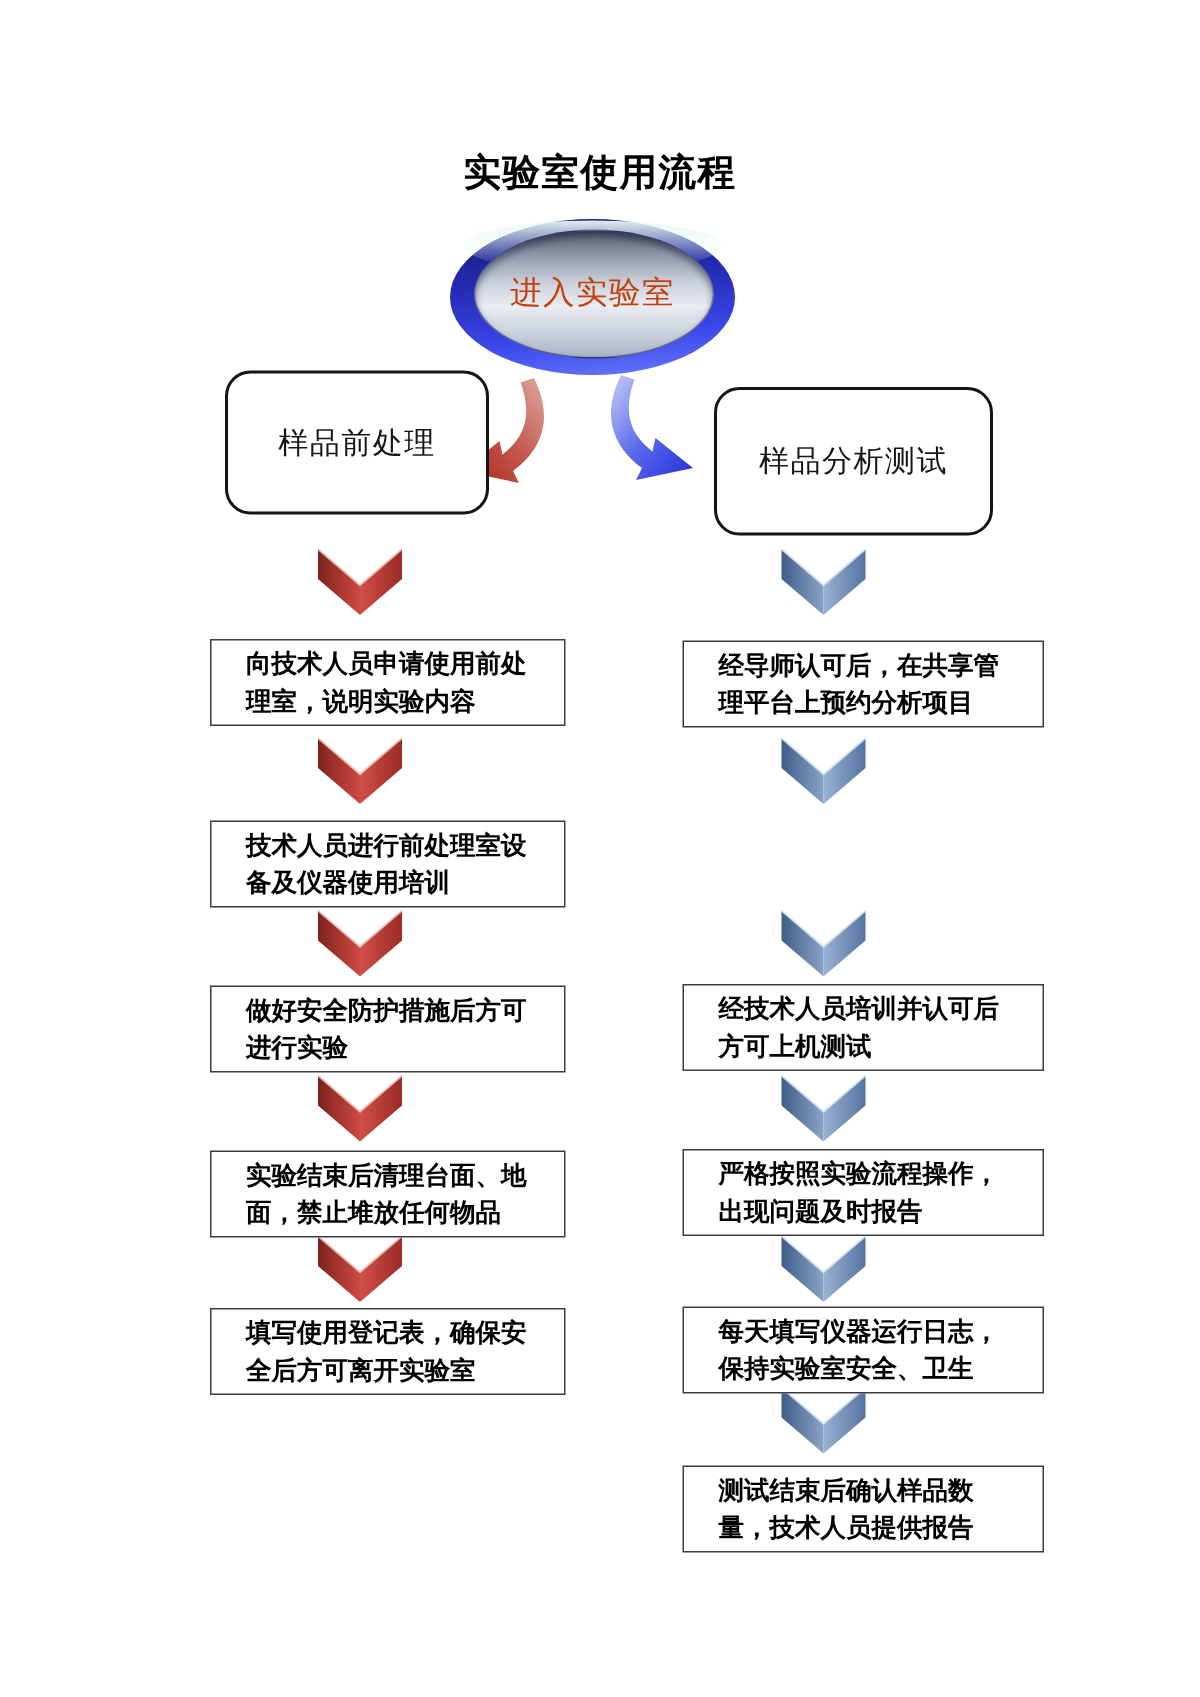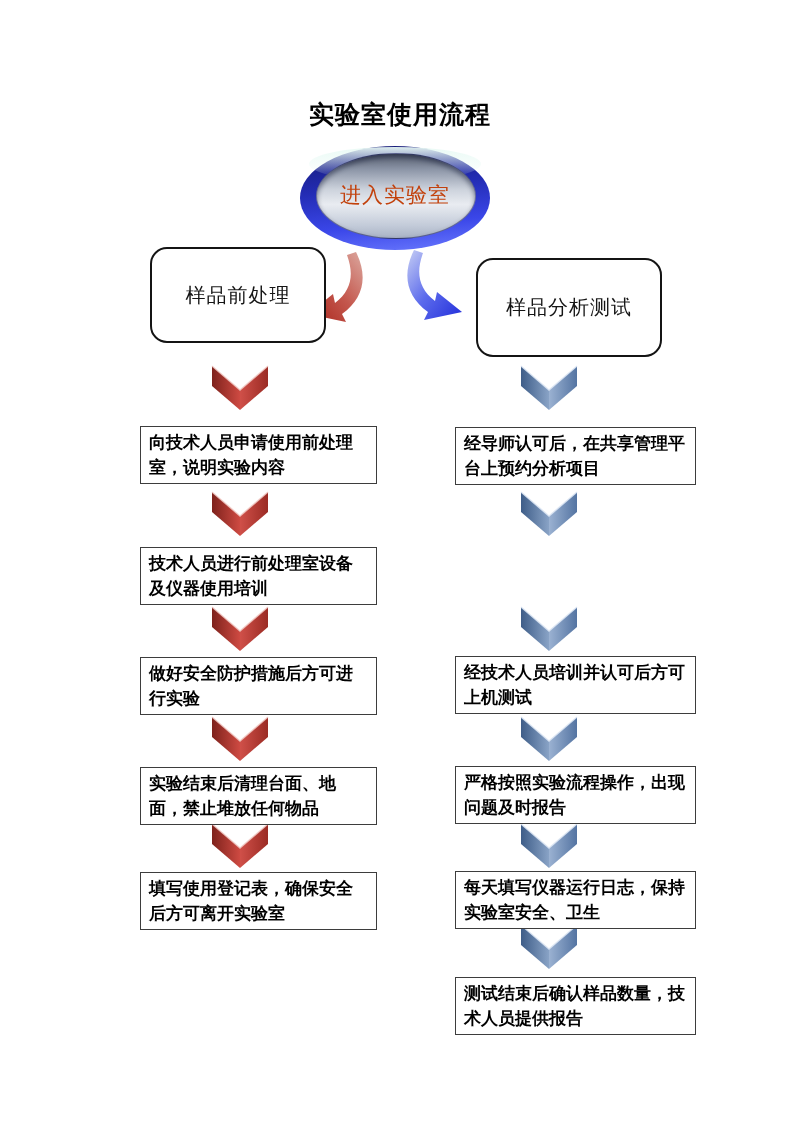--- a/index.html
+++ b/index.html
@@ -22,21 +22,21 @@
         align-items:center;justify-content:center;font-size:21px;color:#c2410c;
         letter-spacing:1px;font-family:"Liberation Serif",serif;}
   
   .round-node{position:absolute;background:#fff;border:2.5px solid #141414;border-radius:17px;
         display:flex;align-items:center;justify-content:center;font-size:20px;color:#151515;
         letter-spacing:1px;font-family:"Liberation Serif",serif;}
   .round-left{left:150px;top:247px;width:172px;height:92px;}
   .round-right{left:452px;top:258px;width:182px;height:95px;margin-left:24px;}
   
   .step-box{position:absolute;box-sizing:border-box;background:#fff;border:1.5px solid #3d3d3d;
-        padding:3px 8px;font-size:17px;font-weight:bold;color:#000;line-height:25px;
+        padding:3px 23px;font-size:17px;font-weight:bold;color:#000;line-height:25px;
         font-family:"Liberation Sans",sans-serif;}
   .col-left{left:140px;width:237px;min-height:58px;}
   .col-right{left:455px;width:241px;min-height:58px;}
   .chev,.curve-arrow{position:absolute;}
   .defs-holder{position:absolute;width:0;height:0;overflow:hidden;}
 </style>
 </head>
 <body>
 
 <div id="page">

